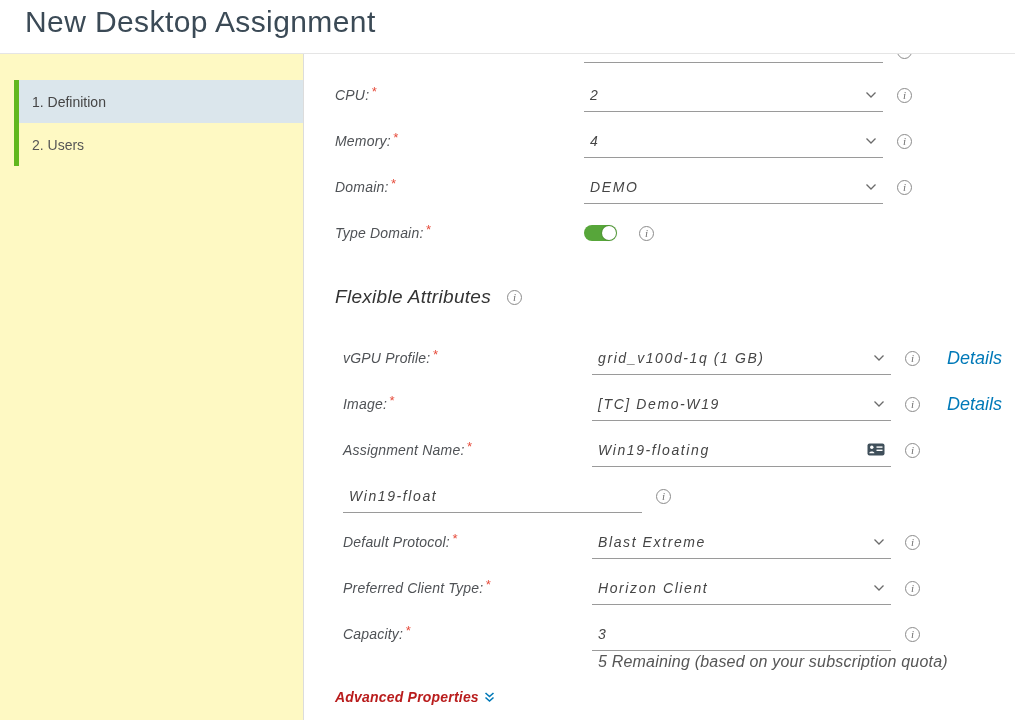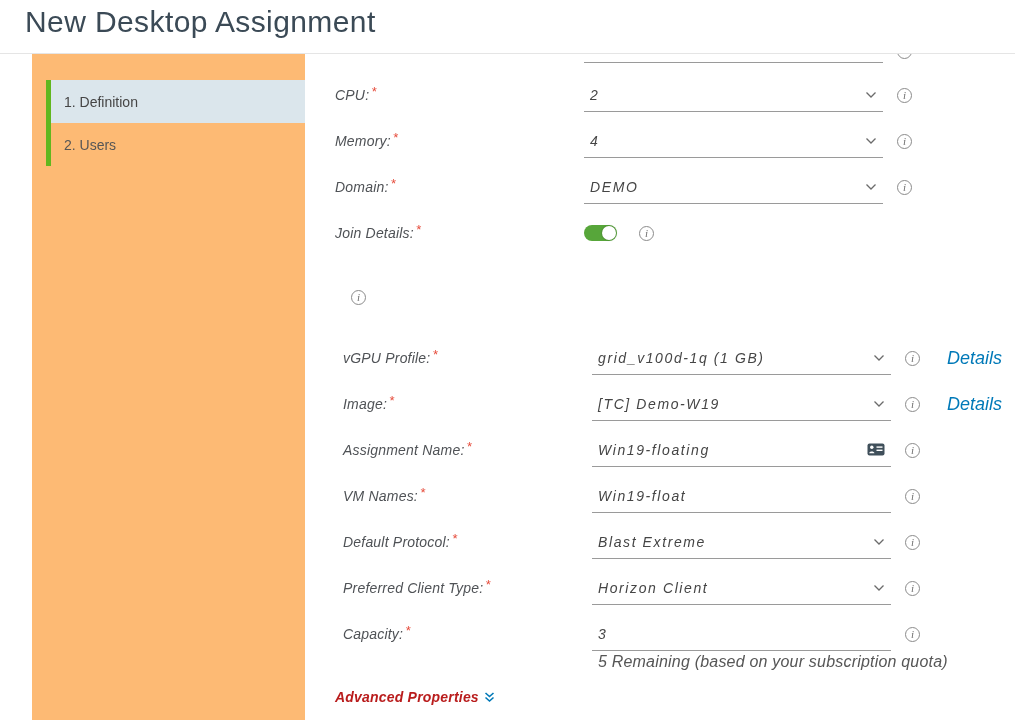--- a/index.html
+++ b/index.html
@@ -8,21 +8,21 @@
     width:1015px; height:720px; position:relative; overflow:hidden;
     background:#ffffff; font-family:"Liberation Sans", sans-serif;
   }
   
   .header { position:absolute; left:0; top:0; right:0; height:54px; background:#fff;
             border-bottom:1px solid #e5e5e5; z-index:3; }
   .title  { position:absolute; left:25px; top:5px; font-size:30px; font-weight:300;
             color:#3b4a56; letter-spacing:.4px; }
   
   .sidebar { position:absolute; left:0; top:54px; bottom:0; width:304px;
-             background:#fdba74; border-right:1px solid #dcdcdc;margin-left:32px; }
+             background:#fef9c3; border-right:1px solid #dcdcdc; }
   .steps   { margin:26px 0 0 14px; }
   .step    { height:43px; display:flex; align-items:center; padding-left:13px;
              border-left:5px solid transparent; font-size:14px; color:#565656; cursor:pointer; }
   .step.current  { background:#dbe6ec; border-left-color:#61b71e; color:#454545; }
   .step.visited  { border-left-color:#61b71e; }
   .step.upcoming { border-left-color:#e0e0e0; height:35px; margin-top:8px; }
   
   .main { position:absolute; left:305px; top:54px; right:0; bottom:0; background:#fff;
           overflow:hidden;font-style:italic; }
   .partial-line { position:absolute; left:279px; top:8px; width:299px; height:0;
@@ -105,31 +105,32 @@
           <span class="val">DEMO</span>
           <span class="chev">
             <svg width="12" height="8" viewBox="0 0 12 8">
               <polyline points="1.5,1.5 6,6 10.5,1.5" fill="none" stroke="#6b6b6b" stroke-width="1.3"></polyline>
             </svg>
           </span>
         </div>
         <span class="info">i</span>
       </div>
       <div class="row">
-        <div class="lbl"><span>Join Details:</span><span class="req">*</span></div>
+        <div class="lbl"><span>Type Domain:</span><span class="req">*</span></div>
         <div class="toggle-wrap">
           <div class="toggle">
             <div class="knob"></div>
           </div>
           <span class="info">i</span>
         </div>
       </div>
     </div>
 
   <div class="section-head">
+    <span class="section-title">Flexible Attributes</span>
     <span class="info">i</span>
   </div>
 
   <div class="rows2" id="rows2">
       <div class="row">
         <div class="lbl"><span>vGPU Profile:</span><span class="req">*</span></div>
         <div class="ctrl">
           <span class="val">grid_v100d-1q (1 GB)</span>
           <span class="chev">
             <svg width="12" height="8" viewBox="0 0 12 8">
@@ -163,21 +164,20 @@
               <circle cx="4.8" cy="4.3" r="1.7" fill="#ffffff"></circle>
               <path d="M2.2 10.2 C2.2 7.9 7.4 7.9 7.4 10.2 Z" fill="#ffffff"></path>
               <rect x="9.5" y="3.4" width="6" height="1.4" fill="#ffffff"></rect>
               <rect x="9.5" y="6.6" width="6" height="1.4" fill="#ffffff"></rect>
             </svg>
           </span>
         </div>
         <span class="info">i</span>
       </div>
       <div class="row">
-        <div class="lbl"><span>VM Names:</span><span class="req">*</span></div>
         <div class="ctrl">
           <span class="val">Win19-float</span>
         </div>
         <span class="info">i</span>
       </div>
       <div class="row">
         <div class="lbl"><span>Default Protocol:</span><span class="req">*</span></div>
         <div class="ctrl">
           <span class="val">Blast Extreme</span>
           <span class="chev">

